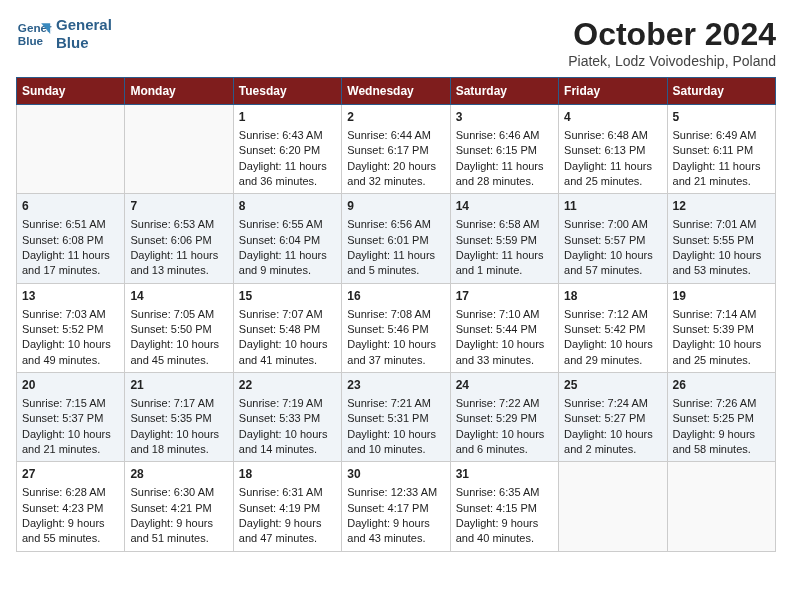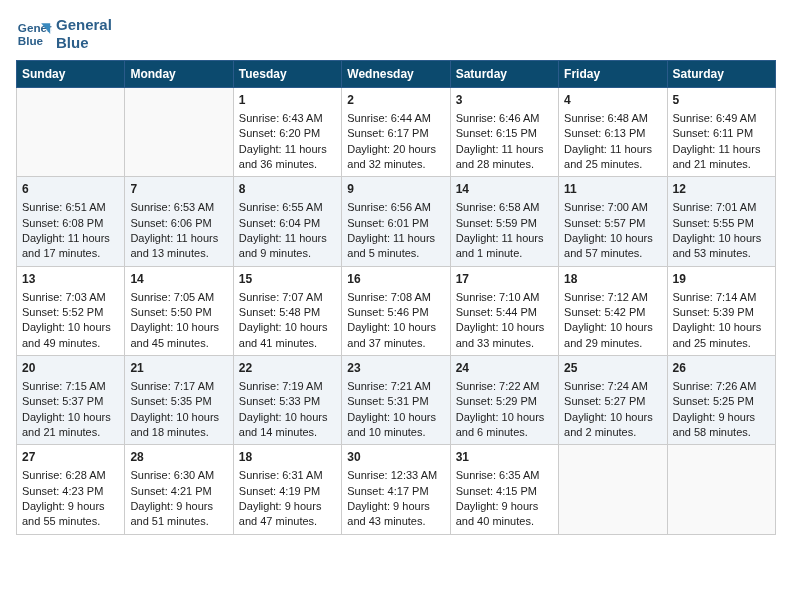--- a/index.html
+++ b/index.html
@@ -36,21 +36,21 @@
     .calendar-subtitle {
       font-size: 14px;
       color: #444;
     }
     table {
       width: 100%;
       border-collapse: collapse;
       font-size: 11px;
     }
     thead tr th {
-      background-color: #0c4a6e;
+      background-color: #7f1d1d;
       color: #fff;
       text-align: left;
       padding: 6px 5px;
       font-size: 12px;
       font-weight: bold;
       border: 1px solid #2a5a8a;
     }
     tbody tr td {
       border: 1px solid #ccc;
       vertical-align: top;
@@ -85,20 +85,24 @@
     <svg class="logo-icon" viewBox="0 0 40 40" xmlns="http://www.w3.org/2000/svg">
       <text x="2" y="18" font-size="13" font-weight="bold" fill="#2c5f8a">General</text>
       <text x="2" y="32" font-size="13" font-weight="bold" fill="#2c5f8a">Blue</text>
       <polygon points="28,8 38,8 38,20" fill="#3a8abf"></polygon>
     </svg>
     <div style="display:flex;flex-direction:column;justify-content:center;">
       <span style="font-size:15px;font-weight:bold;color:#2c5f8a;line-height:1.2;">General</span>
       <span style="font-size:15px;font-weight:bold;color:#2c5f8a;line-height:1.2;">Blue</span>
     </div>
   </div>
+  <div class="title-block">
+    <div class="calendar-title">October 2024</div>
+    <div class="calendar-subtitle">Piatek, Lodz Voivodeship, Poland</div>
+  </div>
 </div>
 
 <table>
   <thead>
     <tr>
     <th>Sunday</th>
         <th>Monday</th>
         <th>Tuesday</th>
         <th>Wednesday</th>
         <th>Saturday</th>

